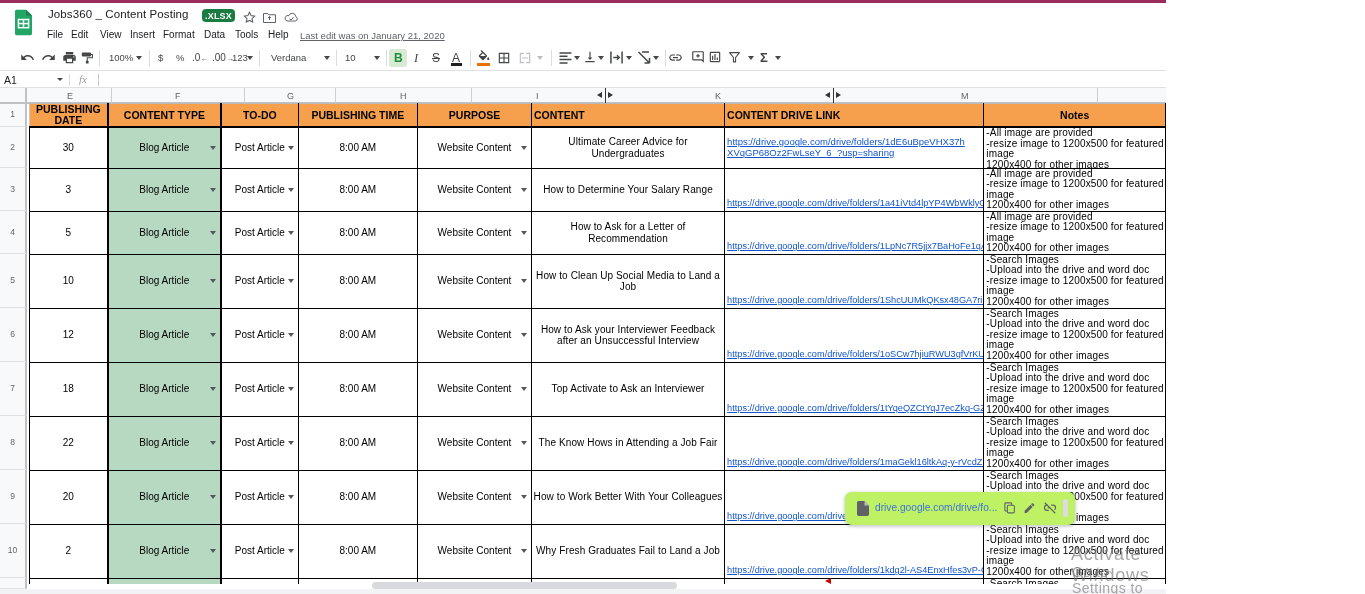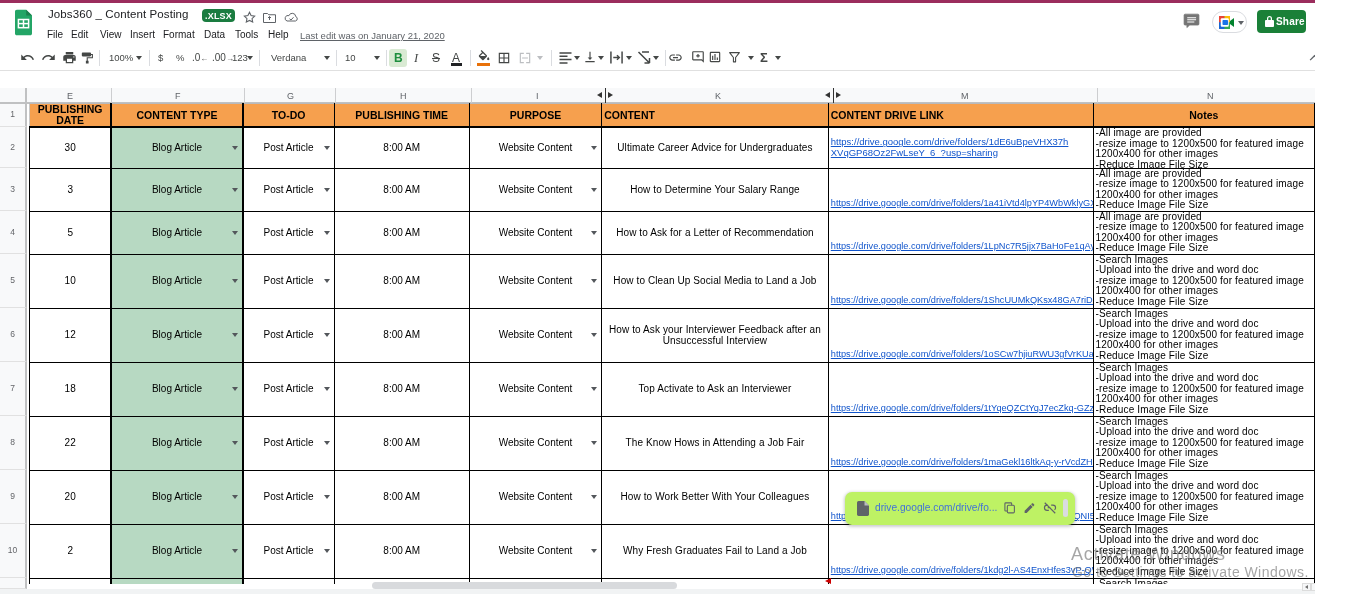--- a/index.html
+++ b/index.html
@@ -1,17 +1,17 @@
 <!DOCTYPE html>
 <html><head>
 <meta charset="utf-8">
 <style>
 * { margin:0; padding:0; box-sizing:border-box; }
 html,body { width:1365px; height:594px; }
-#root { position:relative; width:1315px; height:594px; overflow:hidden; background:#fff;
+#root { position:relative; width:1166px; height:594px; overflow:hidden; background:#fff;
   font-family:"Liberation Sans",sans-serif; }
 
 
 #topline { position:absolute; left:0; top:0; width:1365px; height:3px; background:#9b2d5d; }
 
 
 #appbar { position:absolute; left:0; top:3px; width:1365px; height:43px; background:#fff; }
 #sheeticon { position:absolute; left:14px; top:6px; }
 #title { position:absolute; left:48px; top:5px; font-size:11.5px; color:#202124; letter-spacing:.1px; }
 #badge { position:absolute; left:202px; top:5.5px; width:33px; height:13.5px; background:#1a7c40; color:#fff;
@@ -233,20 +233,27 @@
       </svg>
   <svg class="ticon" style="left:728px;top:5px;" width="13" height="13" viewBox="0 0 24 24" fill="none" stroke="#444746" stroke-width="2">
         <path d="M3 3 L21 3 L14 12 L14 20 L10 20 L10 12 Z" stroke-linejoin="round"></path>
       </svg>
   <div class="caret" style="left:748px;"></div>
   <div class="ttext" style="left:760px;font-size:13px;font-weight:bold;">Σ</div>
   <div class="caret" style="left:775px;"></div>
   <svg class="ticon" style="left:1309px;top:8px;" width="11" height="7" viewBox="0 0 12 8" fill="none" stroke="#5f6368" stroke-width="1.5">
         <path d="M1 7 L6 2 L11 7"></path>
       </svg>
+</div>
+<div id="fbar">
+  <div style="position:absolute;left:4px;top:2px;font-size:10.5px;color:#202124;">A1</div>
+  <div class="caret" style="left:57px;top:6px;border-top-width:3.5px;"></div>
+  <div style="position:absolute;left:69px;top:2px;width:1px;height:12px;background:#dadce0;"></div>
+  <div style="position:absolute;left:79px;top:1px;font-size:11px;font-style:italic;color:#9aa0a6;font-family:'Liberation Serif',serif;">fx</div>
+  <div style="position:absolute;left:98px;top:2px;width:1px;height:12px;background:#c8c8c8;"></div>
 </div>
 <div id="colhdr">
   <div class="chlabel" style="left:67px;">E</div>
   <div class="chlabel" style="left:175px;">F</div>
   <div class="chlabel" style="left:287px;">G</div>
   <div class="chlabel" style="left:400px;">H</div>
   <div class="chlabel" style="left:536px;">I</div>
   <div class="chlabel" style="left:715px;">K</div>
   <div class="chlabel" style="left:961px;">M</div>
   <div class="chlabel" style="left:1207px;">N</div>

